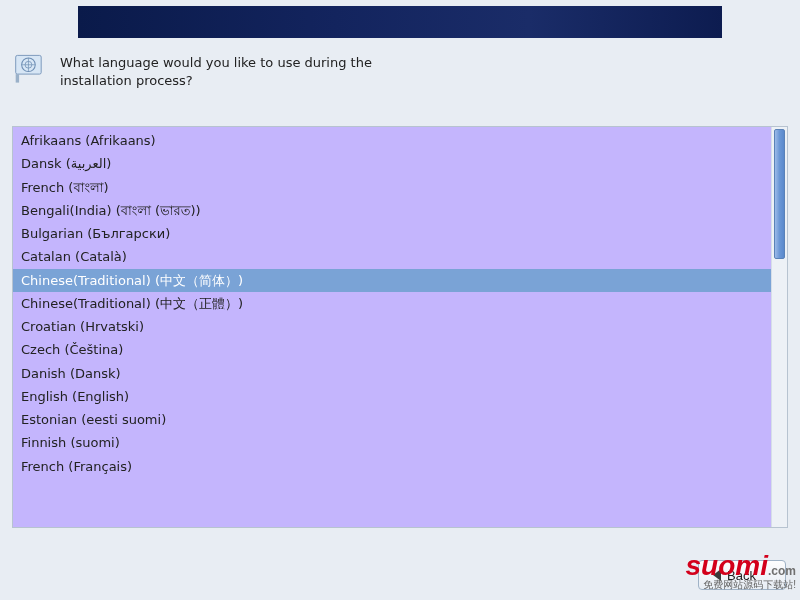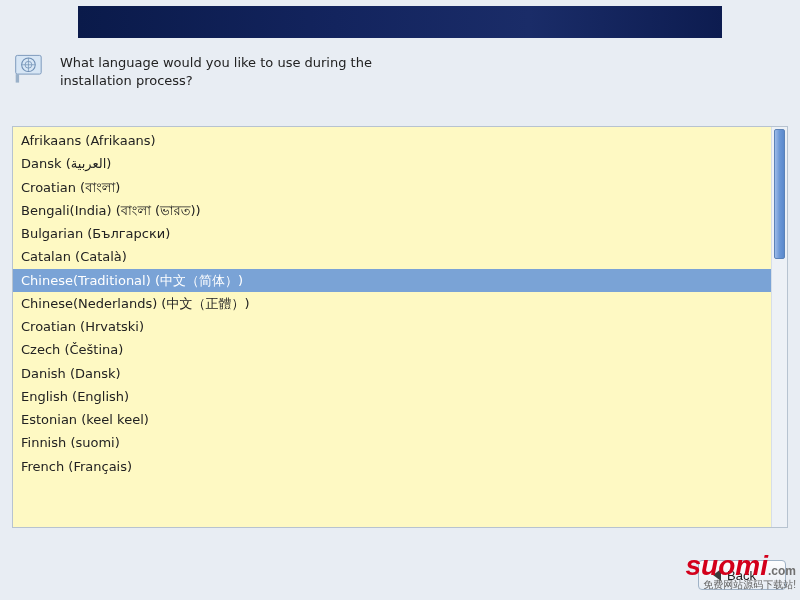--- a/index.html
+++ b/index.html
@@ -34,21 +34,21 @@
     max-width: 340px;
     line-height: 1.35;
     padding-top: 2px;
   }
   .list-wrap {
     position: absolute;
     left: 12px; top: 126px;
     width: 776px; height: 402px;
     display: flex;
     border: 1px solid #b7c3d0;
-    background: #fef9c3;
+    background: #c4b5fd;
   }
   .listbox {
     flex: 1;
     overflow: hidden;
     padding: 2px 0;
   }
   .item {
     padding: 4px 8px 3px 8px;
     line-height: 1.25;
     white-space: nowrap;
@@ -137,31 +137,31 @@
       <rect x="2" y="26" width="4" height="10" fill="#9ab1c9"></rect>
     </svg>
   </div>
   <div class="prompt-text">What language would you like to use during the installation process?</div>
 </div>
 
 <div class="list-wrap">
   <div class="listbox" id="listbox">
       <div class="item">Afrikaans (Afrikaans)</div>
       <div class="item">Dansk (العربية)</div>
-      <div class="item">Croatian (বাংলা)</div>
+      <div class="item">French (বাংলা)</div>
       <div class="item">Bengali(India) (বাংলা (ভারত))</div>
       <div class="item">Bulgarian (Български)</div>
       <div class="item">Catalan (Català)</div>
       <div class="item selected">Chinese(Traditional) (中文（简体）)</div>
-      <div class="item">Chinese(Nederlands) (中文（正體）)</div>
+      <div class="item">Chinese(Traditional) (中文（正體）)</div>
       <div class="item">Croatian (Hrvatski)</div>
       <div class="item">Czech (Čeština)</div>
       <div class="item">Danish (Dansk)</div>
       <div class="item">English (English)</div>
-      <div class="item">Estonian (keel keel)</div>
+      <div class="item">Estonian (eesti suomi)</div>
       <div class="item">Finnish (suomi)</div>
       <div class="item">French (Français)</div>
     </div>
   <div class="scrollbar">
     <div class="thumb"></div>
   </div>
 </div>
 
 <div class="footer">
   <button class="btn back">

